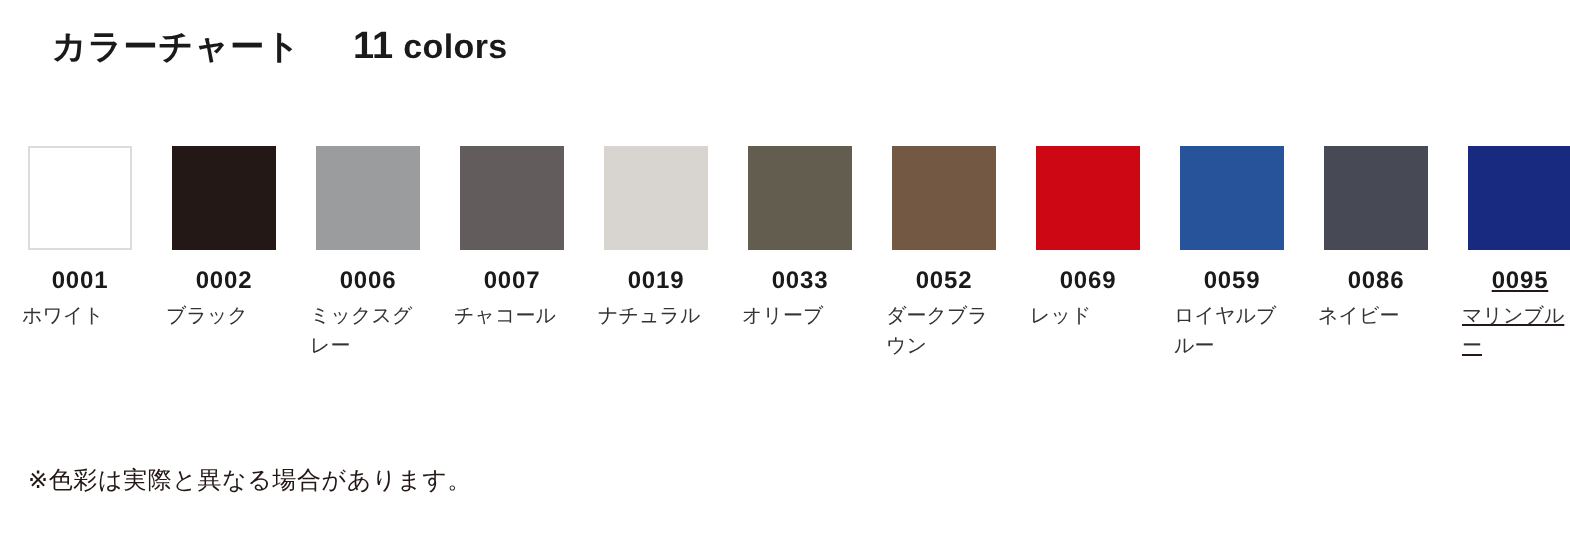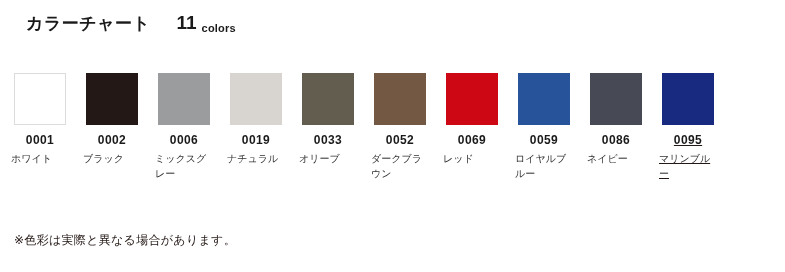--- a/index.html
+++ b/index.html
@@ -28,30 +28,30 @@
   .chart-title {
     font-size: 17px;
     font-weight: bold;
     letter-spacing: 0.5px;
     color: #1a1a1a;
     margin-left: 12px;
   }
   .count-wrap {
     margin-left: 26px;
     display: flex;
-    align-items: flex-end;
+    align-items: center;
   }
   .count-number {
     font-size: 19px;
     font-weight: bold;
     color: #1a1a1a;
     letter-spacing: 0px;
   }
   .count-unit {
-    font-size: 11px;
+    font-size: 17px;
     font-weight: bold;
     color: #1a1a1a;
     margin-left: 5px;
     letter-spacing: 0.2px;
   }
 
   
   .swatch-grid {
     position: absolute;
     left: 14px;
@@ -125,20 +125,25 @@
       <div class="swatch-chip" style="background: rgb(35, 24, 21); border-color: rgb(35, 24, 21);"></div>
       <div class="swatch-code">0002</div>
       <div class="swatch-name">ブラック</div>
     </div>
     <div class="swatch-cell">
       <div class="swatch-chip" style="background: rgb(155, 156, 158); border-color: rgb(155, 156, 158);"></div>
       <div class="swatch-code">0006</div>
       <div class="swatch-name">ミックスグレー</div>
     </div>
     <div class="swatch-cell">
+      <div class="swatch-chip" style="background: rgb(99, 92, 92); border-color: rgb(99, 92, 92);"></div>
+      <div class="swatch-code">0007</div>
+      <div class="swatch-name">チャコール</div>
+    </div>
+    <div class="swatch-cell">
       <div class="swatch-chip" style="background: rgb(216, 213, 208); border-color: rgb(216, 213, 208);"></div>
       <div class="swatch-code">0019</div>
       <div class="swatch-name">ナチュラル</div>
     </div>
     <div class="swatch-cell">
       <div class="swatch-chip" style="background: rgb(98, 93, 79); border-color: rgb(98, 93, 79);"></div>
       <div class="swatch-code">0033</div>
       <div class="swatch-name">オリーブ</div>
     </div>
     <div class="swatch-cell">

